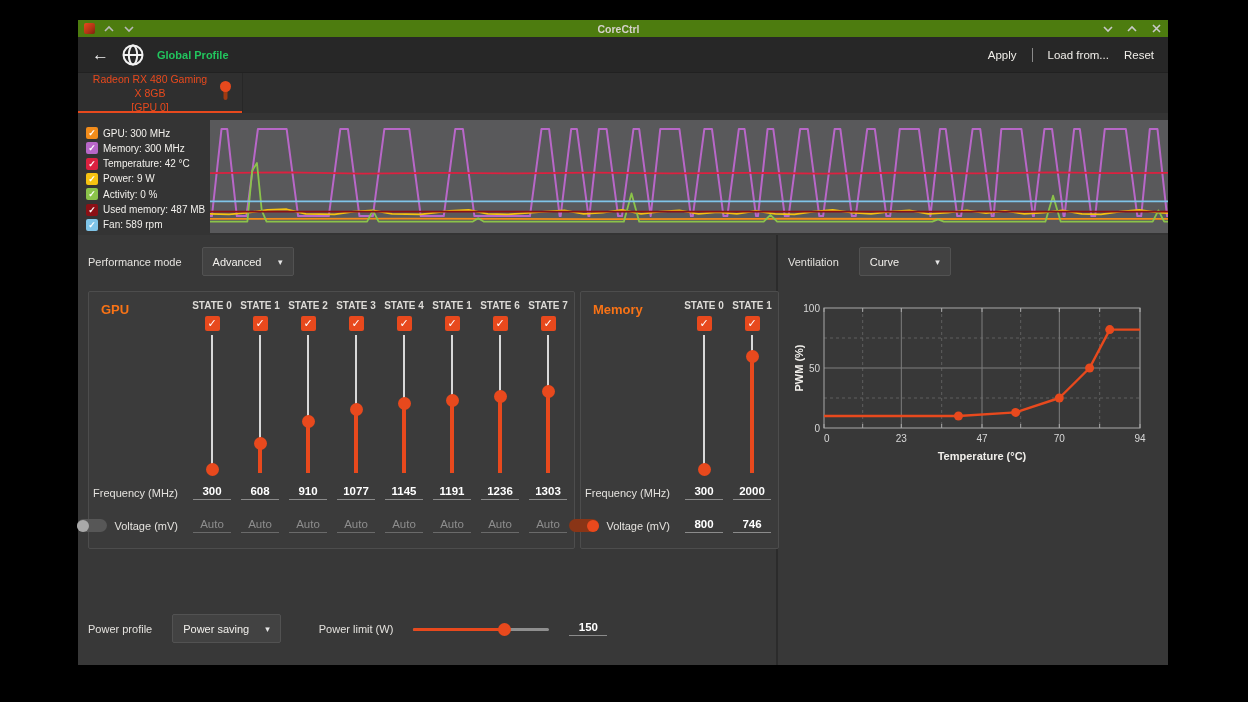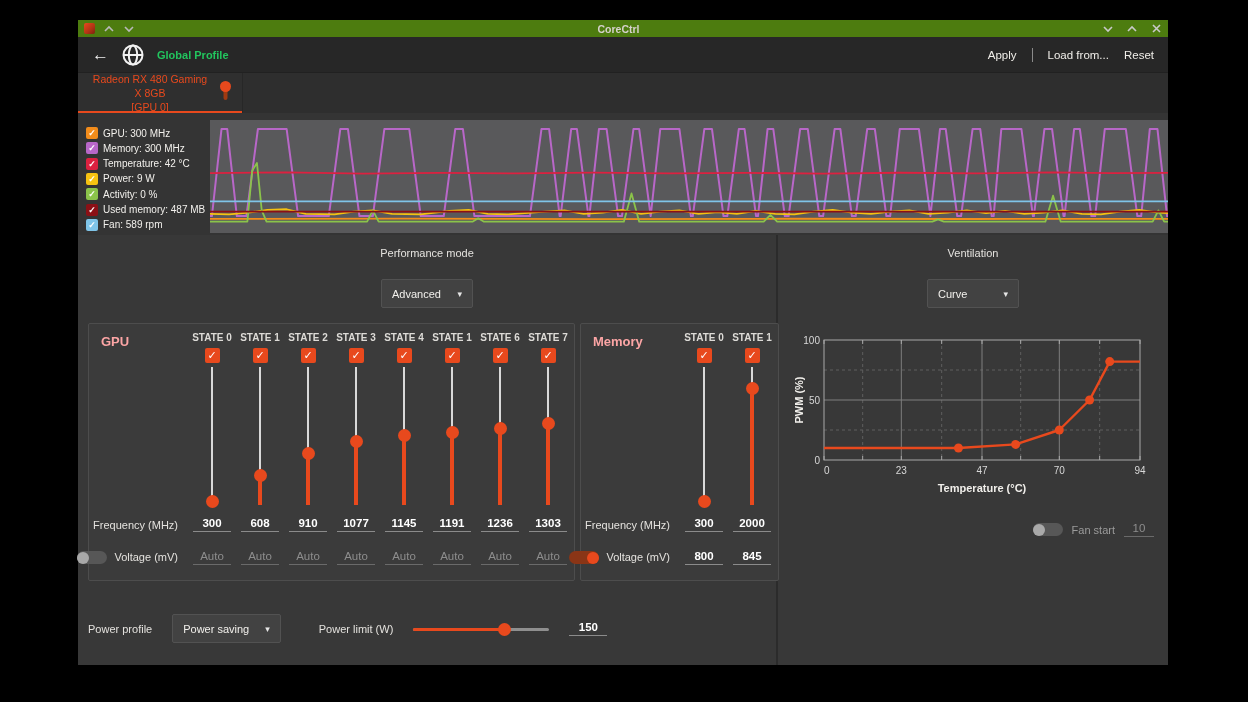--- a/index.html
+++ b/index.html
@@ -42,42 +42,42 @@
   .leg-label { color:#f2f0ec; font-size:10px; white-space:nowrap; }
   .graphwrap { flex:1; padding:7px 0 2px 0; }
   .graph { width:100%; height:100%; background:#59595b; }
   .graph svg { width:100%; height:100%; display:block; }
 
   
   .content { flex:1; display:flex; min-height:0; }
   .left { width:700px; border-right:2px solid #2b2b2b; display:flex; flex-direction:column; }
   .right { flex:1; display:flex; flex-direction:column; }
 
-  .ctlrow { display:flex; align-items:center; gap:20px; padding:12px 10px 10px 10px;flex-direction:column; }
+  .ctlrow { display:flex; align-items:center; gap:20px; padding:12px 10px 10px 10px; }
   .ctl-label { color:#e4e2de; font-size:11px; }
   .dropdown { background:#424242; border:1px solid #525252; border-radius:2px; height:29px; min-width:92px; padding:0 10px; display:flex; align-items:center; justify-content:space-between; gap:16px; color:#f2f0ec; font-size:11px; }
   .dd-arrow { font-size:9px; color:#e6e6e6; }
 
   .panels { display:flex; gap:5px; padding:5px 10px 0 10px; }
   .panel { background:#3b3b3b; border:1px solid #4d4d4d; border-radius:2px; padding:8px 2px 6px 4px; }
   .pgrid { display:grid; }
   .gpu .pgrid { grid-template-columns:95px repeat(8,48px); }
   .mem .pgrid { grid-template-columns:95px repeat(2,48px); }
-  .panel-title { color:#fca5a5; font-size:13px; font-weight:bold; padding:2px 0 0 8px; align-self:start; }
+  .panel-title { color:#f97316; font-size:13px; font-weight:bold; padding:2px 0 0 8px; align-self:start; }
   .state-head { text-align:center; }
   .state-name { color:#dddbd7; font-size:10px; font-weight:bold; }
   .cb { width:15px; height:15px; background:#e8491d; border-radius:2px; margin:5px auto 0; color:#fff; font-size:11px; line-height:15px; text-align:center; }
   .cb::after { content:"\2713"; }
   .slider-cell { height:145px; padding-top:4px; }
   .vslider { width:14px; height:138px; position:relative; margin:0 auto; }
   .vtrack { position:absolute; left:6px; top:0; bottom:0; width:2px; background:#d9d9d9; }
   .vfill  { position:absolute; left:5px; bottom:0; width:4px; background:#e8491d; }
   .vknob  { position:absolute; left:0.5px; width:13px; height:13px; border-radius:50%; background:#e8491d; }
   .rowlabel { color:#e4e2de; font-size:11px; text-align:right; padding-right:10px; white-space:nowrap; }
-  .rowlabel.with-toggle { display:flex; justify-content:flex-end; gap:7px; }
+  .rowlabel.with-toggle { display:flex; align-items:center; justify-content:flex-end; gap:7px; }
   .valrow { height:33px; display:flex; align-items:center; }
   .field { width:38px; margin:0 auto; text-align:center; font-size:11.5px; font-weight:bold; color:#fff; border-bottom:1px solid #8b8b8b; padding-bottom:2px; }
   .field.muted { color:#8d8d8d; font-weight:normal; border-bottom-color:#6a6a6a; }
 
   .toggle { width:30px; height:13px; border-radius:7px; background:#575757; position:relative; flex:0 0 auto; }
   .toggle .knob { position:absolute; left:0; top:0.5px; width:12px; height:12px; border-radius:50%; background:#a9a9a9; }
   .toggle.on { background:#8a3516; }
   .toggle.on .knob { left:18px; background:#e8491d; }
 
   .powrow { margin-top:auto; display:flex; align-items:center; gap:20px; padding:0 10px 22px 10px; }
@@ -427,21 +427,21 @@
                   <span class="toggle on">
                     <span class="knob"></span>
                   </span>
                   <span>Voltage (mV)</span>
                 </span>
               </div>
             <div class="valrow">
                 <span class="field">800</span>
               </div>
             <div class="valrow">
-                <span class="field">845</span>
+                <span class="field">746</span>
               </div>
           </div>
         </div>
       </div>
 
       <div class="powrow">
         <span class="ctl-label">Power profile</span>
         <span class="dropdown">
           <span>Power saving</span>
             <span class="dd-arrow">▾</span>
@@ -506,23 +506,16 @@
             <text x="188" y="142" fill="#d8d8d8" font-size="10" text-anchor="middle" font-family="Liberation Sans, sans-serif">47</text>
             <text x="265.3191489361702" y="142" fill="#d8d8d8" font-size="10" text-anchor="middle" font-family="Liberation Sans, sans-serif">70</text>
             <text x="346" y="142" fill="#d8d8d8" font-size="10" text-anchor="middle" font-family="Liberation Sans, sans-serif">94</text>
             <text x="26" y="131.5" fill="#d8d8d8" font-size="10" text-anchor="end" font-family="Liberation Sans, sans-serif">0</text>
             <text x="26" y="71.5" fill="#d8d8d8" font-size="10" text-anchor="end" font-family="Liberation Sans, sans-serif">50</text>
             <text x="26" y="11.5" fill="#d8d8d8" font-size="10" text-anchor="end" font-family="Liberation Sans, sans-serif">100</text>
             <text x="188" y="160" fill="#f0eeea" font-size="11" font-weight="bold" text-anchor="middle" font-family="Liberation Sans, sans-serif">Temperature (°C)</text>
             <text x="9" y="68" fill="#f0eeea" font-size="11" font-weight="bold" text-anchor="middle" font-family="Liberation Sans, sans-serif" transform="rotate(-90 9 68)">PWM (%)</text>
           </svg>
         </div>
-      <div class="fanstart">
-        <span class="toggle">
-            <span class="knob"></span>
-          </span>
-        <span class="lbl">Fan start</span>
-        <span class="field muted" style="margin:0;width:30px">10</span>
-      </div>
     </div>
   </div>
 
 </div>
 
 </body></html>

